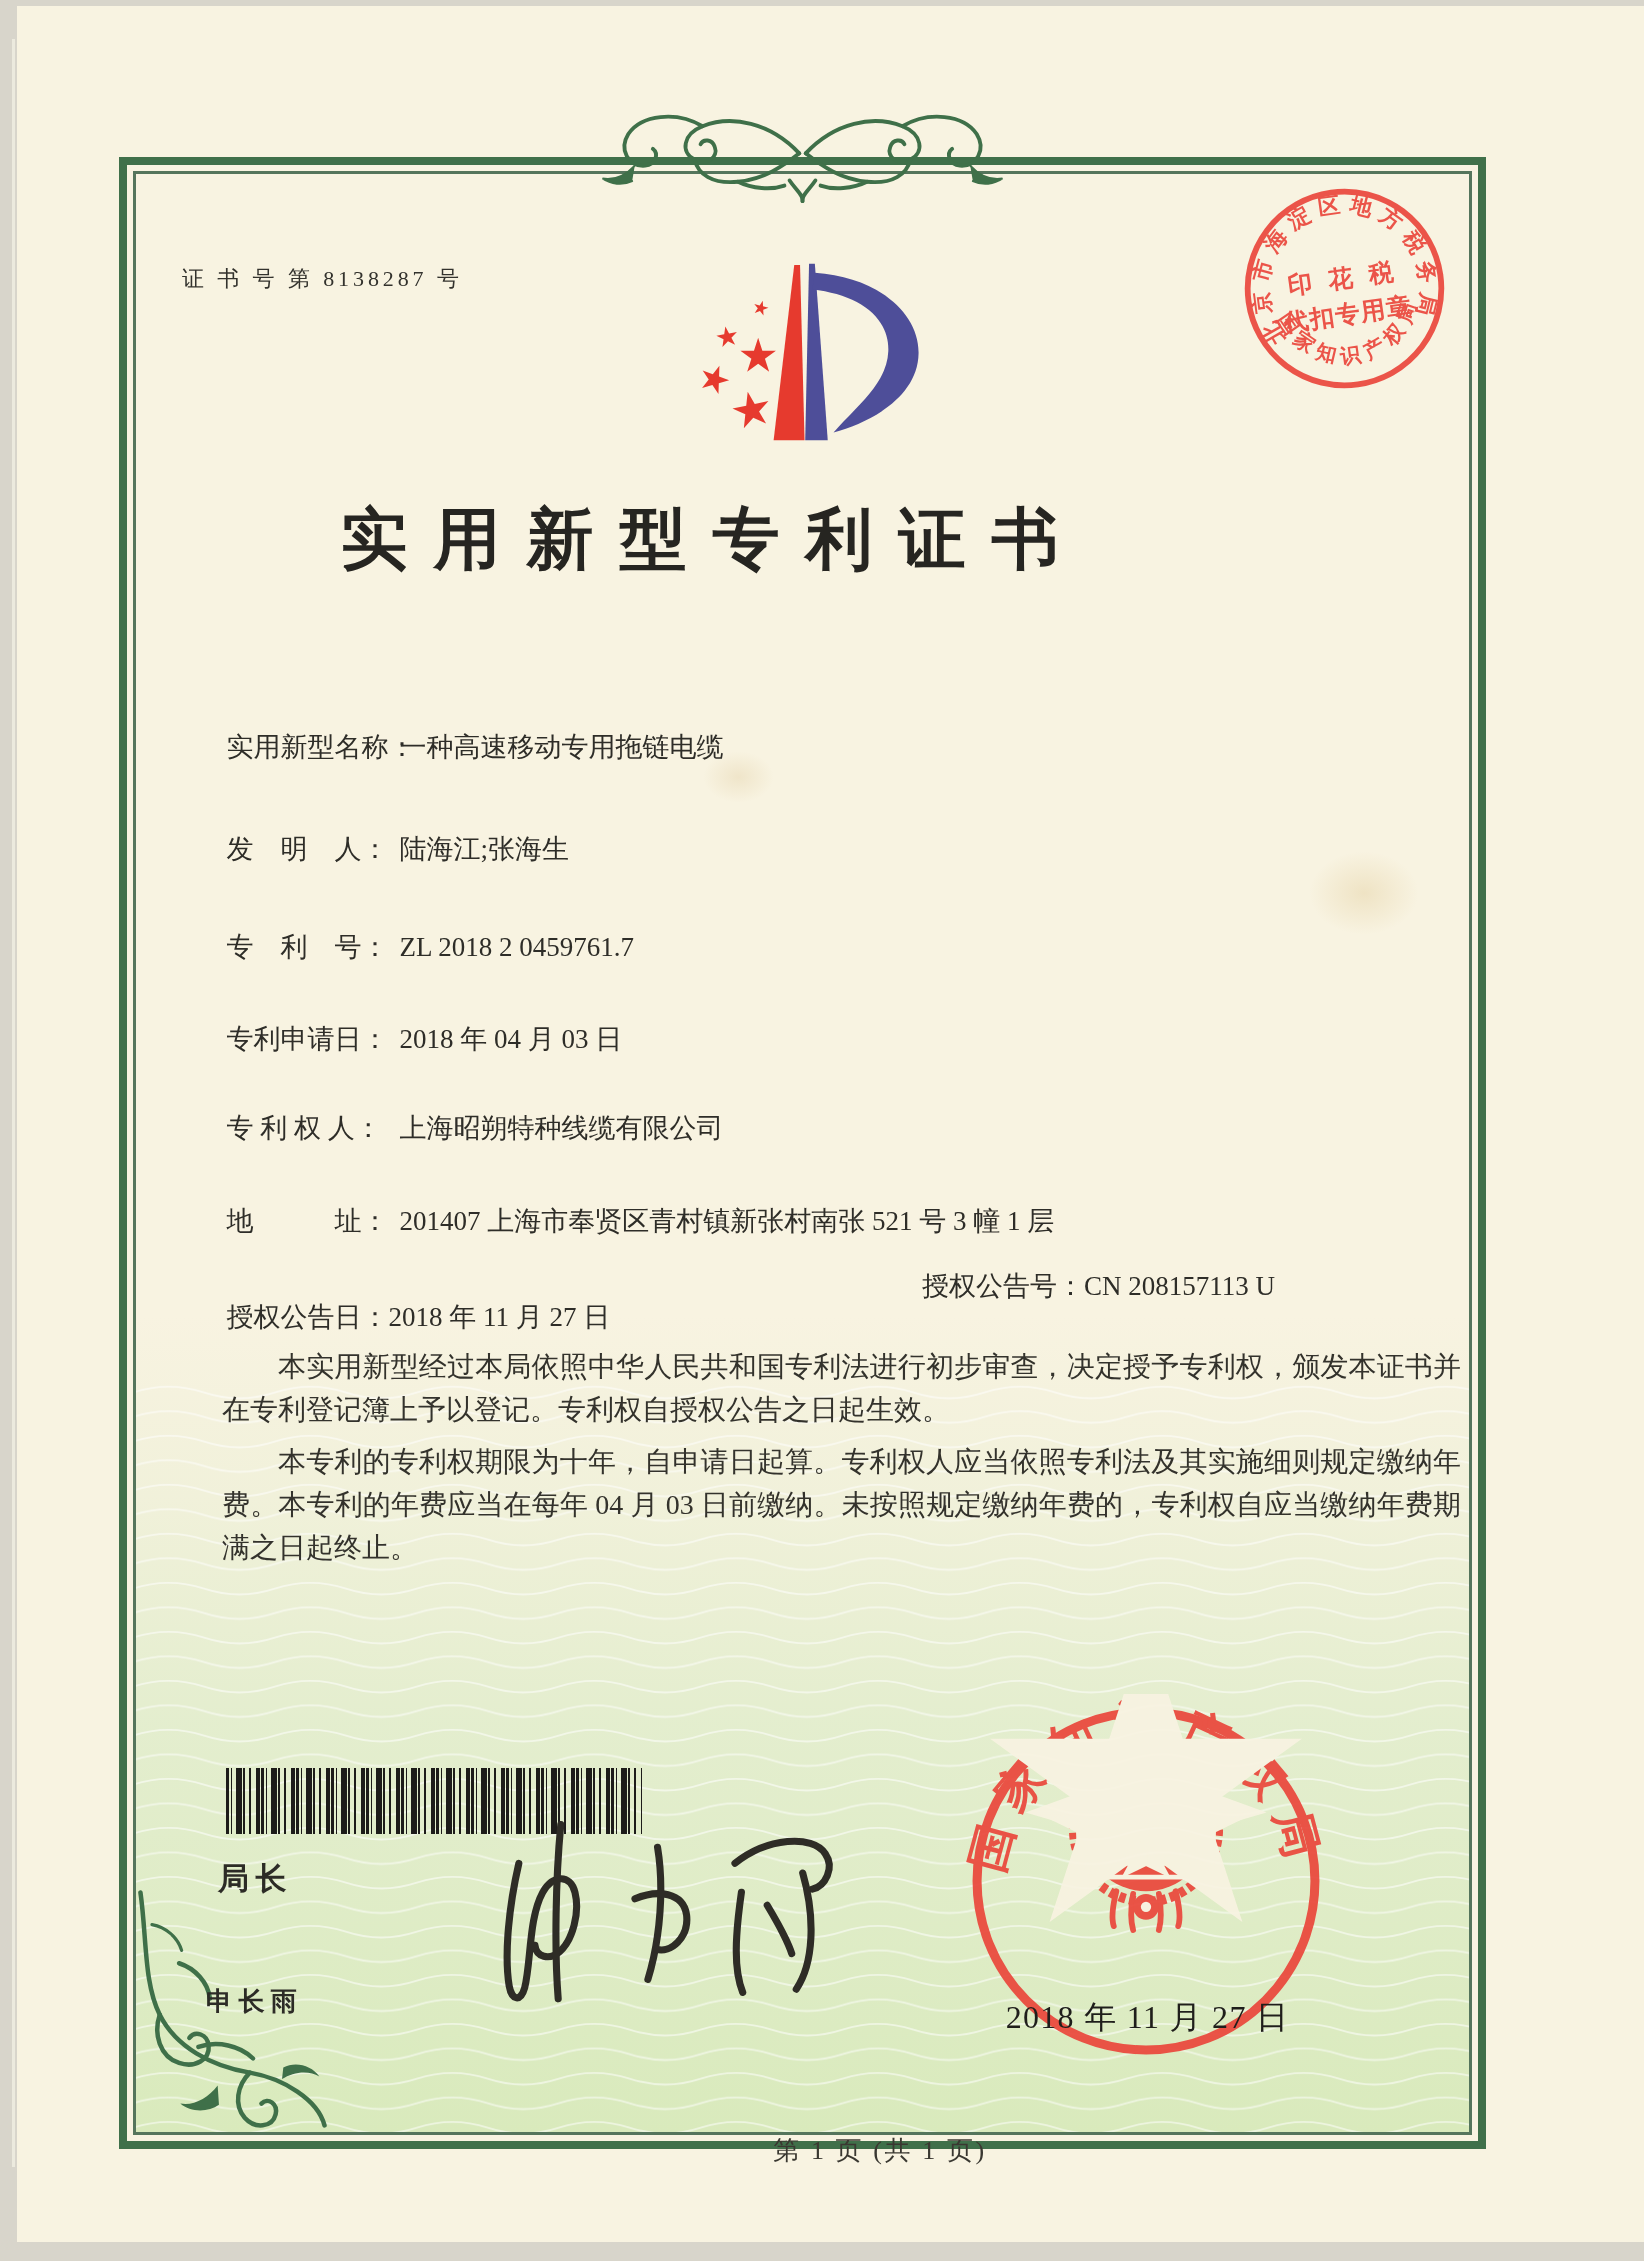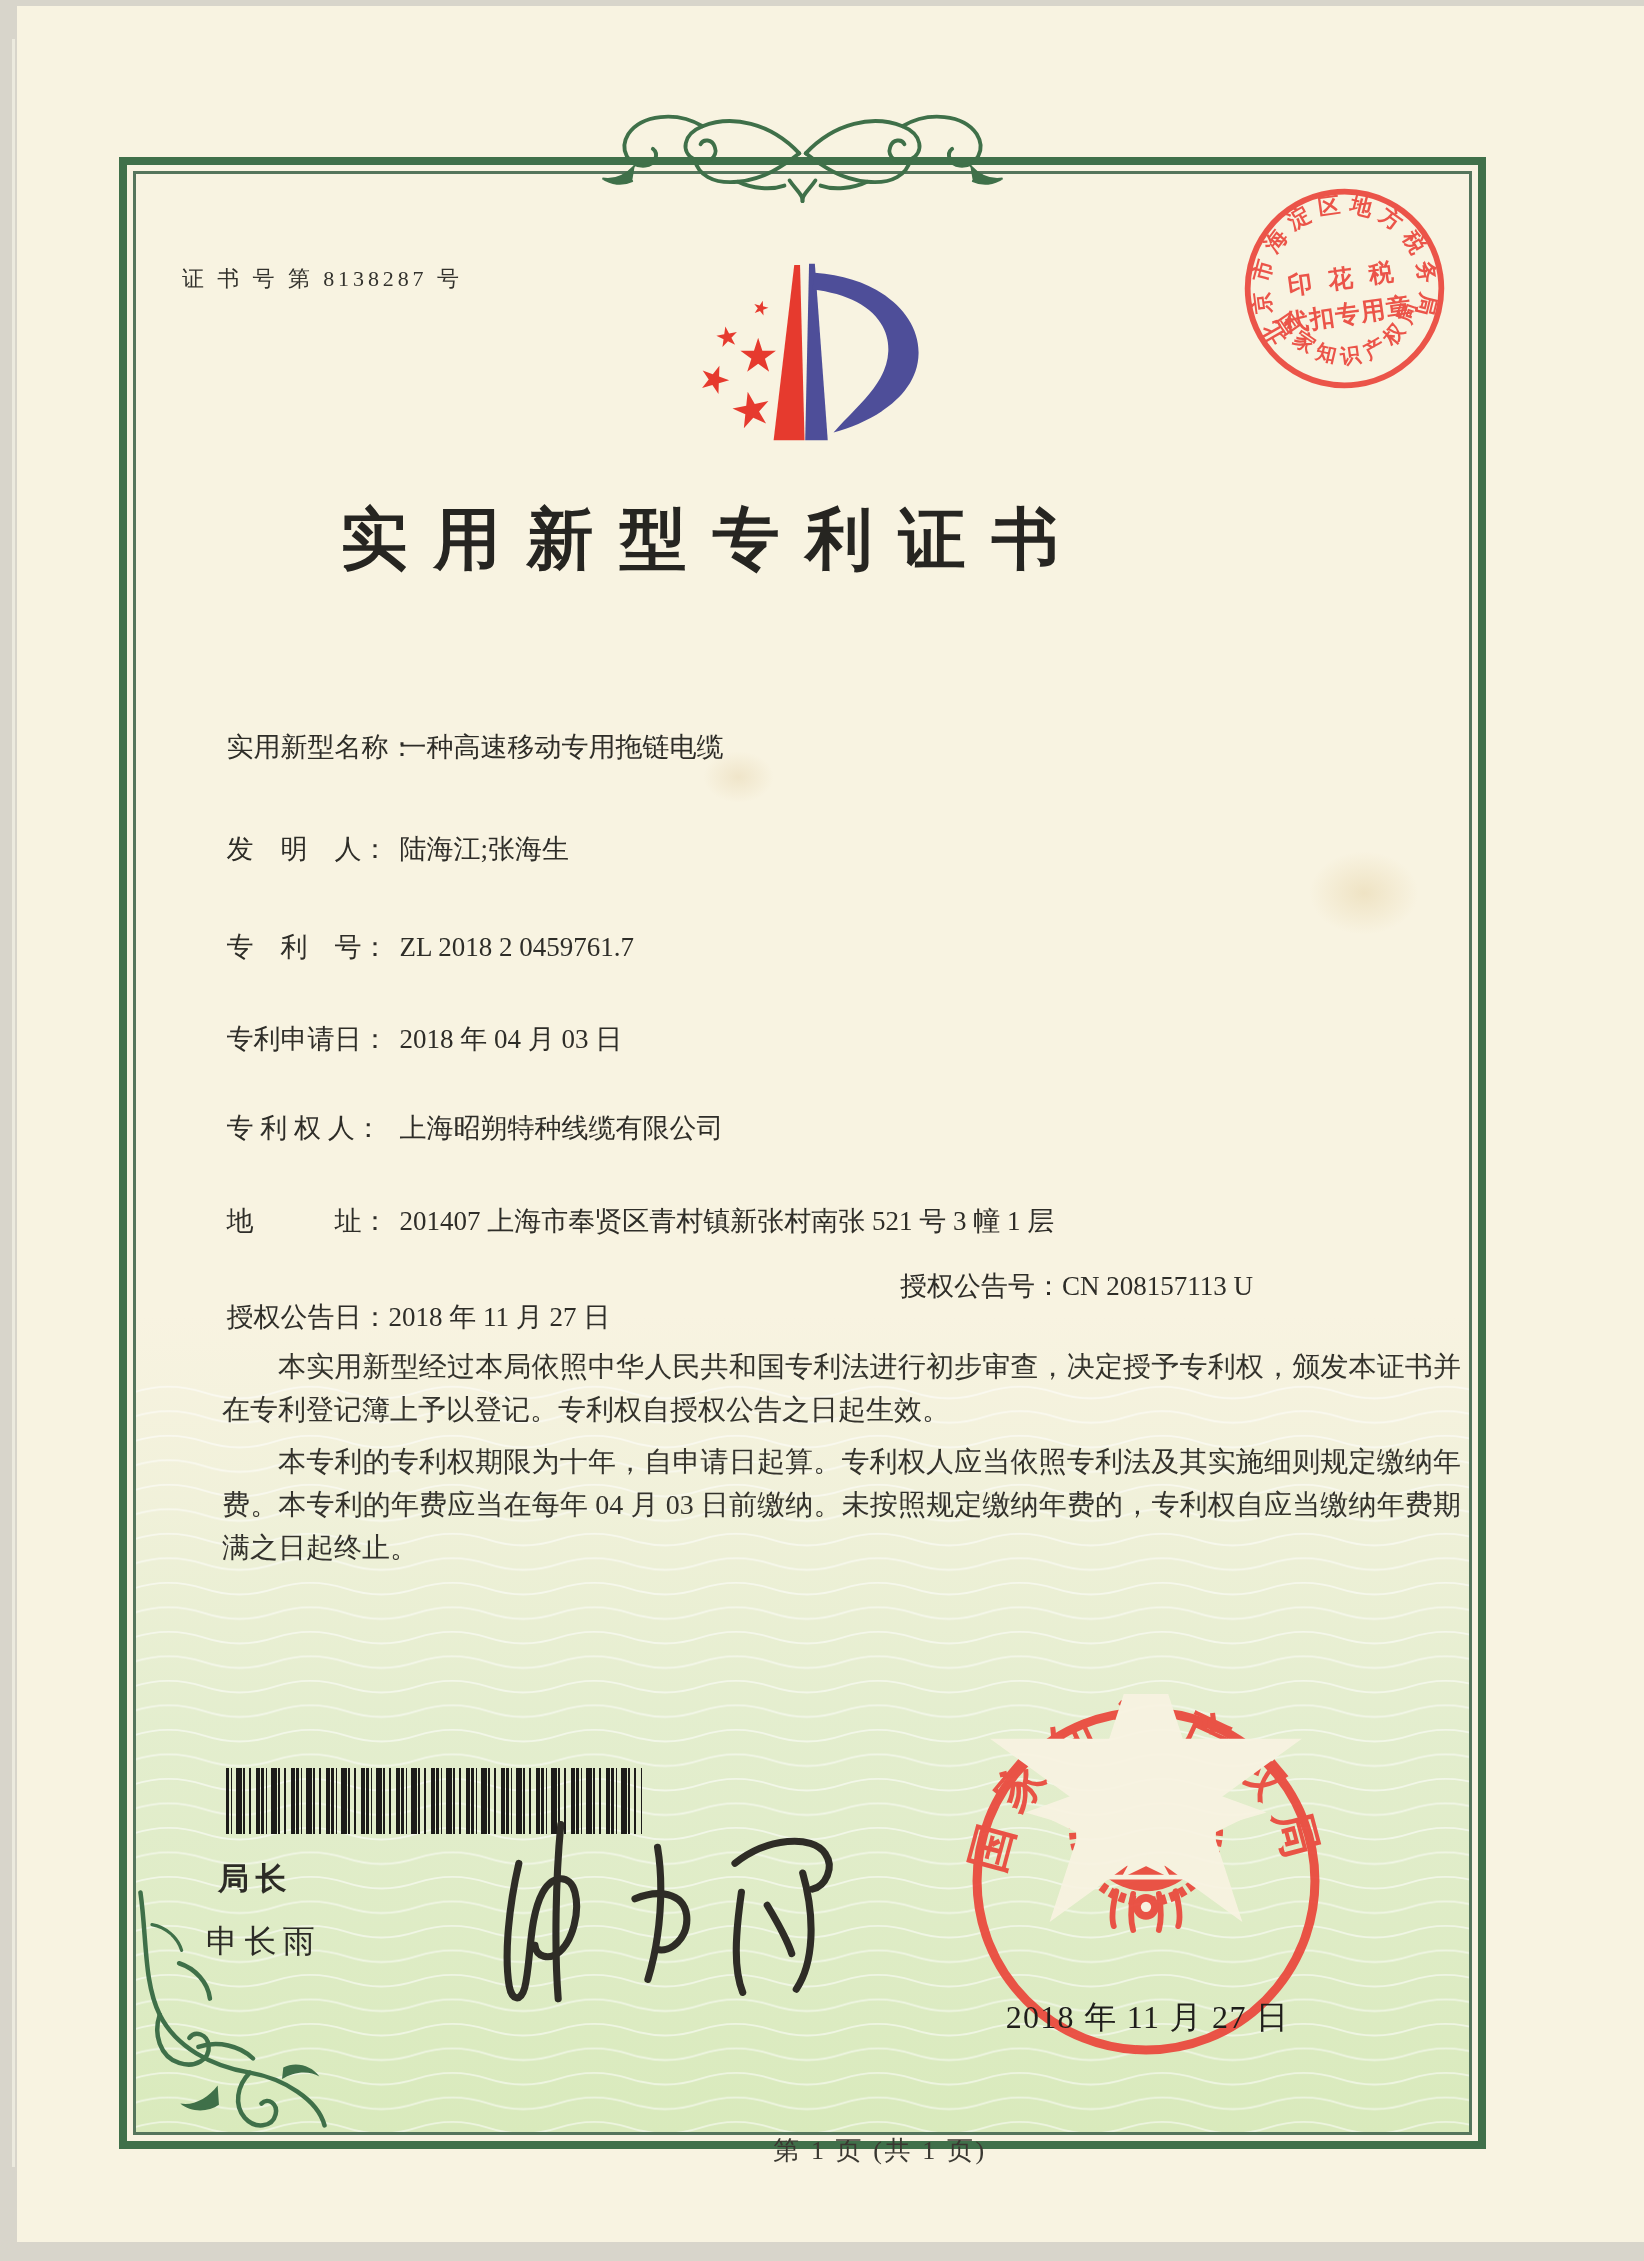--- a/index.html
+++ b/index.html
@@ -26,38 +26,38 @@
     color:#33322d;font-weight:500;z-index:5;white-space:pre;
   }
   .title{
     left:132px;top:494px;width:1161px;text-align:center;
     font-size:67px;font-weight:bold;letter-spacing:26px;color:#262521;z-index:5;
   }
   .frow{left:213px;width:1277px;font-size:27px;color:#2e2d28;font-weight:500;z-index:5;white-space:pre;}
   .flabel{display:inline-block;width:173px;white-space:pre;}
   .r1{top:698px}.r2{top:800px}.r3{top:898px}.r4{top:990px}.r5{top:1079px}.r6{top:1172px}
   .grant{top:1268px}
-  .grant-no{position:absolute;left:687px;top:0;white-space:pre;text-align:right;}
+  .grant-no{position:absolute;left:709px;top:0;white-space:pre;text-align:right;}
   .body-text{
     left:213px;top:1336px;width:1257px;z-index:5;
     font-size:28px;line-height:43px;color:#33322c;text-align:justify;
   }
   .body-text p{margin:9px;text-indent:2em;}
   .barcode{
     left:226px;top:1768px;width:416px;height:66px;z-index:5;
     background:repeating-linear-gradient(90deg,
       #1d1c1a 0 3.2px,transparent 3.2px 5.2px,
       #1d1c1a 5.2px 6.4px,transparent 6.4px 10.3px,
       #1d1c1a 10.3px 15.5px,transparent 15.5px 17.4px,
       #1d1c1a 17.4px 18.7px,transparent 18.7px 23px,
       #1d1c1a 23px 25px,transparent 25px 30px,
       #1d1c1a 30px 34px,transparent 34px 35px);
   }
   .director-label{left:206px;top:1858px;font-size:31px;font-weight:600;letter-spacing:6.4px;color:#2c2b26;z-index:5;margin-left:12px;}
-  .director-name{left:206px;top:1920px;font-size:32px;font-weight:400;letter-spacing:6.4px;color:#2c2b26;z-index:5;}
+  .director-name{left:206px;top:1984px;font-size:26px;font-weight:700;letter-spacing:6.4px;color:#2c2b26;z-index:5;}
   .issue-date{
     left:980px;top:1996px;width:335px;text-align:center;z-index:7;
     font-size:32px;color:#1f1e1b;letter-spacing:1.3px;white-space:pre;
   }
   .page-note{
     left:119px;top:2089px;width:1522px;text-align:center;z-index:5;
     font-size:26px;color:#3a3831;letter-spacing:2.6px;white-space:pre;margin-top:44px;
   }
   .stain{position:absolute;border-radius:50%;pointer-events:none;z-index:2;}
   .s1{left:1309px;top:851px;width:110px;height:84px;background:radial-gradient(ellipse,rgba(206,170,92,.22),rgba(206,170,92,0) 70%);}

